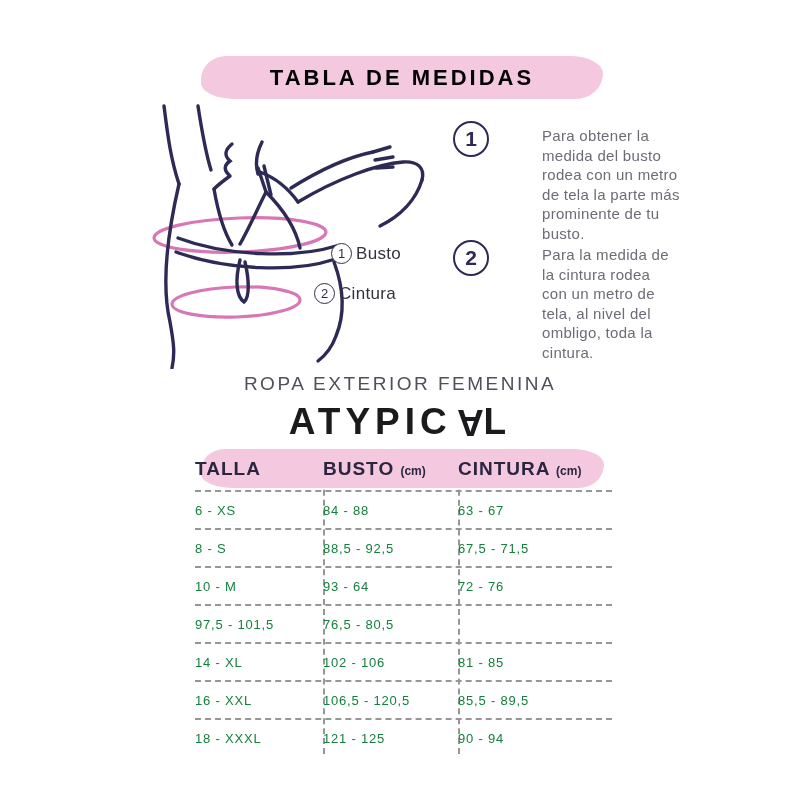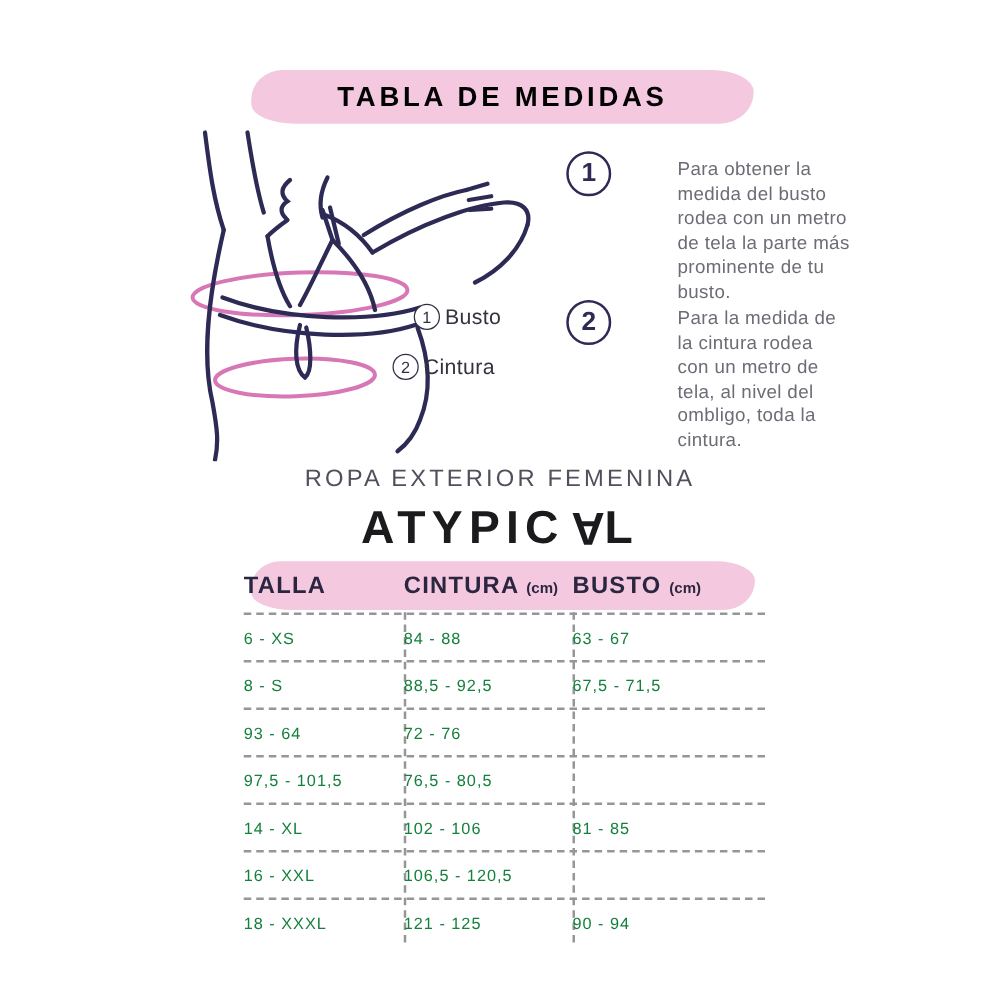--- a/index.html
+++ b/index.html
@@ -138,56 +138,58 @@
     <div class="vline vline-1"></div>
     <div class="vline vline-2"></div>
 
     <div class="thead">
       <div class="thead-blob"></div>
       <div class="grid-row">
         <div class="th-cell">
           <span>TALLA</span>
         </div>
         <div class="th-cell">
-          <span>CINTURA</span>
+          <span>BUSTO</span>
           <span class="th-unit">(cm)</span>
         </div>
         <div class="th-cell">
-          <span>BUSTO</span>
+          <span>CINTURA</span>
           <span class="th-unit">(cm)</span>
         </div>
       </div>
     </div>
 
     <div class="grid-row tr">
       <div>6 - XS</div>
       <div>84 - 88</div>
       <div>63 - 67</div>
     </div>
     <div class="grid-row tr">
       <div>8 - S</div>
       <div>88,5 - 92,5</div>
       <div>67,5 - 71,5</div>
     </div>
     <div class="grid-row tr">
+      <div>10 - M</div>
       <div>93 - 64</div>
       <div>72 - 76</div>
     </div>
     <div class="grid-row tr">
       <div>97,5 - 101,5</div>
       <div>76,5 - 80,5</div>
     </div>
     <div class="grid-row tr">
       <div>14 - XL</div>
       <div>102 - 106</div>
       <div>81 - 85</div>
     </div>
     <div class="grid-row tr">
       <div>16 - XXL</div>
       <div>106,5 - 120,5</div>
+      <div>85,5 - 89,5</div>
     </div>
     <div class="grid-row tr">
       <div>18 - XXXL</div>
       <div>121 - 125</div>
       <div>90 - 94</div>
     </div>
   </div>
 
 </div>
 

